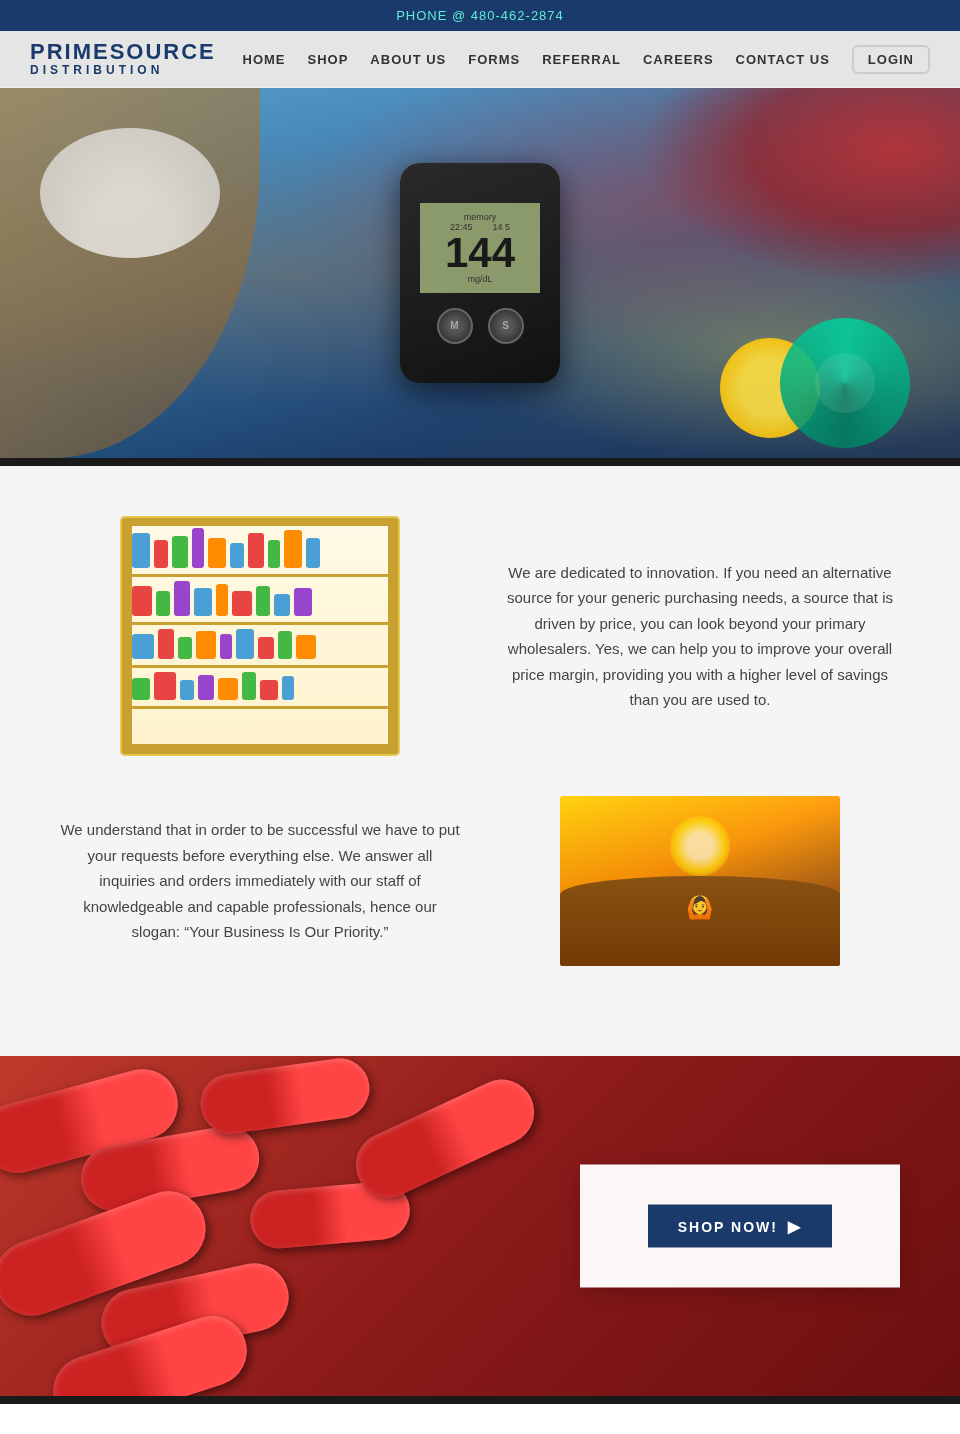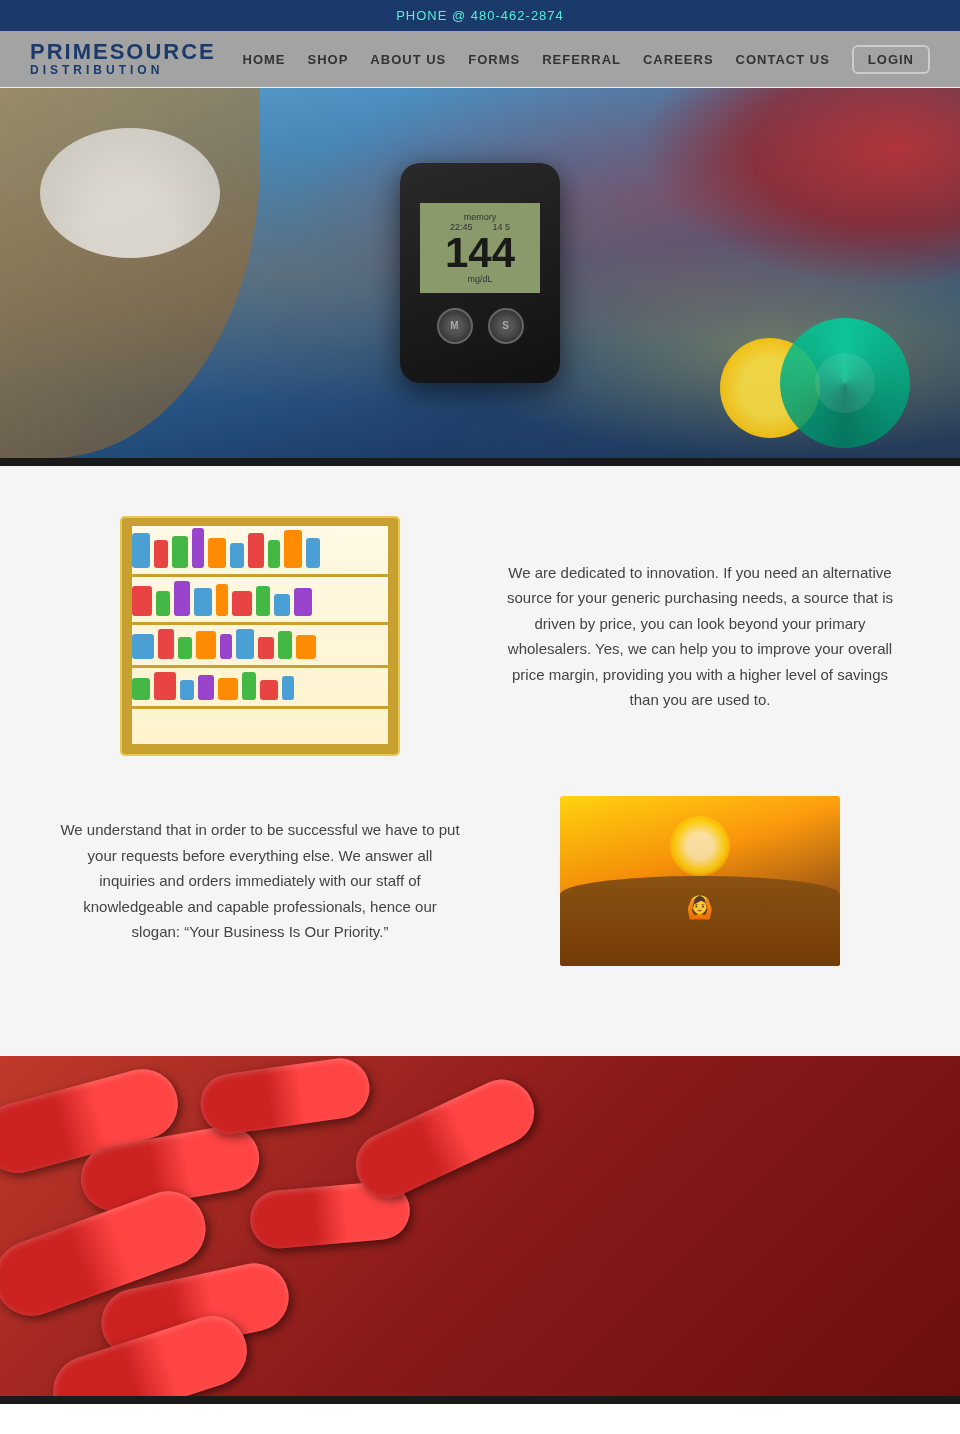--- a/index.html
+++ b/index.html
@@ -14,21 +14,21 @@
       font-size: 13px;
       letter-spacing: 1px;
     }
 
     
     header {
       display: flex;
       align-items: center;
       justify-content: space-between;
       padding: 10px 30px;
-      background: #a3a3a3;
+      background: #e5e5e5;
       border-bottom: 1px solid #eee;
     }
     .logo-wrap {
       display: flex;
       flex-direction: column;
       align-items: flex-start;
     }
     .logo-text-main {
       font-size: 22px;
       font-weight: 900;
@@ -421,20 +421,26 @@
     <div class="pill-large" style="width:200px;height:70px;top:30px;left:-20px;position:absolute;transform:rotate(-15deg);"></div>
     <div class="pill-large" style="width:180px;height:65px;top:80px;left:80px;position:absolute;transform:rotate(-10deg);"></div>
     <div class="pill-large" style="width:220px;height:75px;top:160px;left:-10px;position:absolute;transform:rotate(-20deg);"></div>
     <div class="pill-large" style="width:190px;height:68px;top:220px;left:100px;position:absolute;transform:rotate(-12deg);"></div>
     <div class="pill-large" style="width:170px;height:60px;top:10px;left:200px;position:absolute;transform:rotate(-8deg);"></div>
     <div class="pill-large" style="width:200px;height:70px;top:280px;left:50px;position:absolute;transform:rotate(-18deg);"></div>
     <div class="pill-large" style="width:160px;height:58px;top:130px;left:250px;position:absolute;transform:rotate(-5deg);"></div>
     <div class="pill-large" style="width:190px;height:65px;top:50px;left:350px;position:absolute;transform:rotate(-25deg);"></div>
   </div>
 
+  <div class="cta-box">
+    <button class="shop-now-btn">
+      <span>SHOP NOW!</span>
+      <span class="arrow">▶</span>
+    </button>
+  </div>
 </div>
 
 <div class="dark-bar2"></div>
 
 <footer>
   
   
   
   
   

